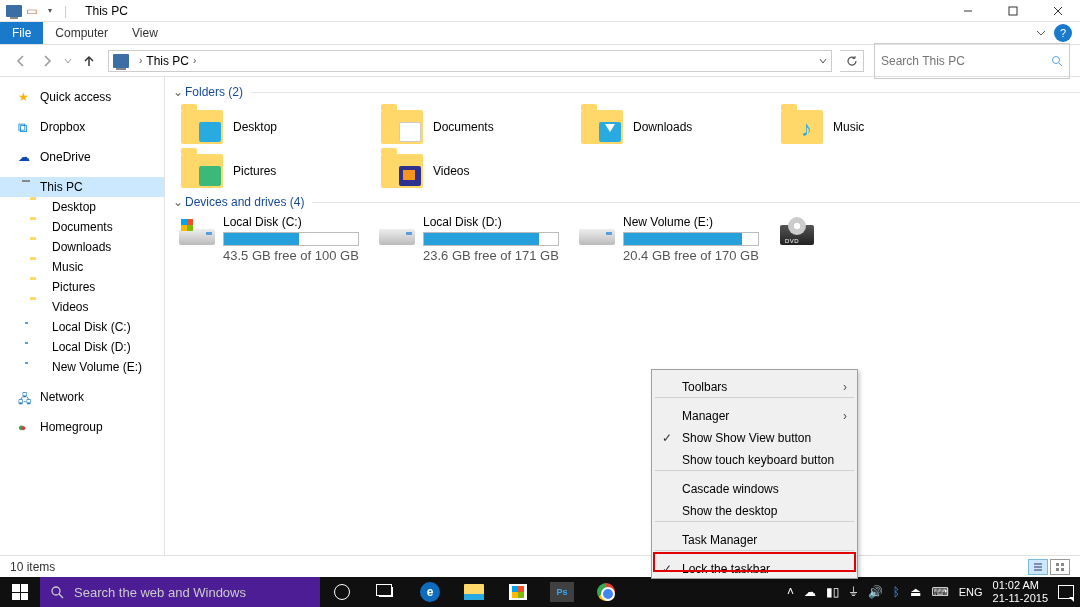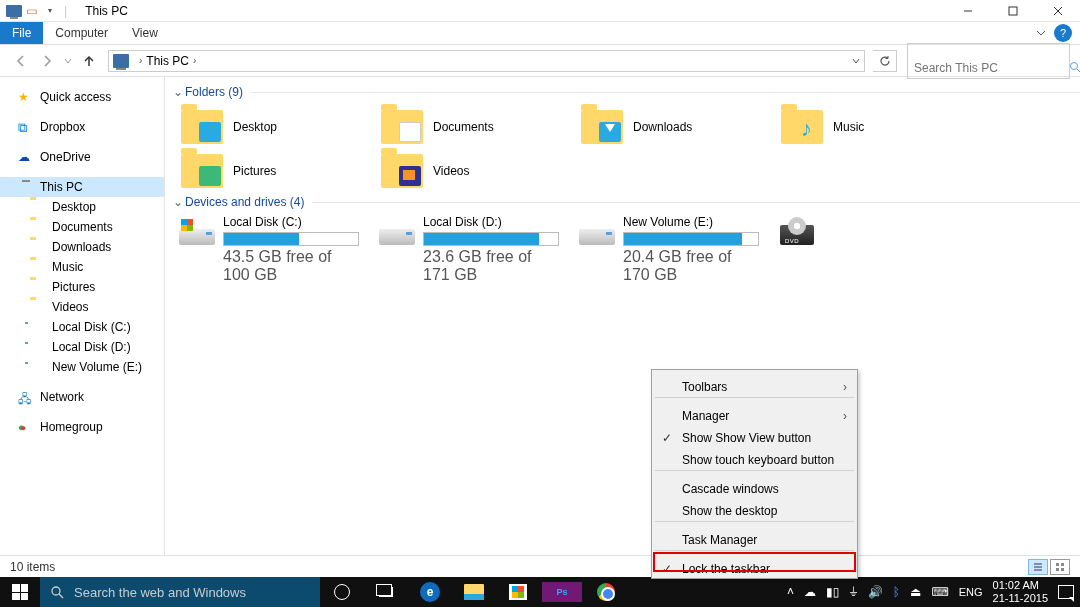--- a/index.html
+++ b/index.html
@@ -25,21 +25,21 @@
   .addr-row { height: 32px; display: flex; align-items: center; padding: 0 10px; gap: 4px; border-bottom: 1px solid #e1e1e1; }
   .nav-btn { width: 22px; height: 22px; display: flex; align-items: center; justify-content: center; color: #888; }
   .nav-btn.enabled { color: #333; }
   .addr-bar { flex: 1; height: 22px; border: 1px solid #ccc; display: flex; align-items: center; padding: 0 4px; margin: 0 4px; }
   .addr-bar .pc-ico { width: 16px; height: 14px; background: #3a6ea5; margin-right: 6px; border-radius:1px; position:relative;}
   .addr-bar .pc-ico::after{content:"";position:absolute;bottom:-2px;left:3px;width:10px;height:2px;background:#888;}
   .addr-bar .crumb { font-size: 12px; }
   .addr-bar .sep-icon { margin: 0 4px; color: #555; font-size:10px;}
   .addr-drop{ margin-left:auto; color:#555;}
   .refresh { width: 24px; height: 22px; border: 1px solid #ccc; border-left: none; display:flex;align-items:center;justify-content:center;color:#555;}
-  .search { width: 163px; height: 22px; border: 1px solid #ccc; display: flex; align-items: flex-start; padding: 17px 6px; margin-left: 6px; color:#888;}
+  .search { width: 196px; height: 22px; border: 1px solid #ccc; display: flex; align-items: center; padding: 17px 6px; margin-left: 6px; color:#888;}
   .search input { border:none; outline:none; font-size:12px; flex:1; color:#555;}
   .search .mag { margin-left:auto; }
 
   
   .body-split { display: flex; height: 487px; }
   .navpane { width: 165px; border-right: 1px solid #e5e5e5; padding-top: 10px; overflow:hidden;}
   .nav-item { display: flex; align-items: center; height: 20px; padding-left: 18px; gap: 6px; font-size: 12px; }
   .nav-item.indent { padding-left: 30px; }
   .nav-item.selected { background: #cce8ff; }
   .nav-spacer { height: 10px; }
@@ -82,44 +82,44 @@
   .hdd{width:36px;height:16px;background:linear-gradient(#eee,#bbb);border-radius:2px;position:relative;}
   .hdd::after{content:"";position:absolute;top:3px;right:3px;width:6px;height:3px;background:#5aa0e0;}
   .hdd.win::before{content:"";position:absolute;top:-10px;left:2px;width:12px;height:12px;background:conic-gradient(#f25022 0 25%,#7fba00 0 50%,#ffb900 0 75%,#00a4ef 0);}
   .dvd{width:34px;height:20px;background:linear-gradient(#555,#222);border-radius:2px;position:relative;}
   .dvd::before{content:"";position:absolute;top:-8px;left:8px;width:18px;height:18px;border-radius:50%;background:radial-gradient(circle,#fff 0 3px,#ccc 3px 9px,#eee 9px);}
   .dvd::after{content:"DVD";position:absolute;bottom:1px;left:5px;color:#fff;font-size:6px;letter-spacing:0.5px;}
   .drive-info{flex:1; padding-right:12px;}
   .drive-name{font-size:12px; margin-bottom:3px;}
   .pbar{height:14px;border:1px solid #bcbcbc;background:#fff;margin-bottom:2px;}
   .pbar .fill{height:100%;background:#26a0da;}
-  .drive-free{font-size:16px;color:#555;}
+  .drive-free{font-size:13px;color:#555;}
 
   
   .statusbar { position:absolute; left:0; right:0; bottom:30px; height:22px; border-top:1px solid #e1e1e1; display:flex; align-items:center; padding:0 10px; font-size:12px; color:#333; background:#fff;}
   .statusbar .view-ico{margin-left:auto;display:flex;gap:2px;}
   .statusbar .vi{width:20px;height:16px;border:1px solid #999;display:flex;align-items:center;justify-content:center;}
   .statusbar .vi.active{background:#cce8ff;border-color:#7ab8e0;}
 
   
   .taskbar { position:absolute; left:0; right:0; bottom:0; height:30px; background:#101010; display:flex; align-items:center; color:#fff;}
   .start{width:40px;height:30px;display:flex;align-items:center;justify-content:center;}
   .winlogo{width:16px;height:16px;display:grid;grid-template-columns:1fr 1fr;grid-template-rows:1fr 1fr;gap:1px;}
   .winlogo span{background:#fff;}
-  .tb-search{width:280px;height:30px;background:#0c4a6e;display:flex;align-items:center;padding:0 10px;color:#ccc;font-size:13px;gap:10px;}
+  .tb-search{width:280px;height:30px;background:#4c1d95;display:flex;align-items:center;padding:0 10px;color:#ccc;font-size:13px;gap:10px;}
   .tb-item{width:44px;height:30px;display:flex;align-items:center;justify-content:center;}
   .circle{width:16px;height:16px;border:1.5px solid #fff;border-radius:50%;}
   .tv{width:14px;height:10px;border:1.5px solid #fff;position:relative;}
   .tv::after{content:"";position:absolute;left:-4px;top:-4px;width:14px;height:10px;border:1.5px solid #fff;background:#101010;}
   .edge-ico{width:20px;height:20px;border-radius:50%;background:#0f6cbd;color:#fff;font-weight:bold;display:flex;align-items:center;justify-content:center;font-size:12px;}
   .explorer-ico{width:20px;height:16px;background:#ffd869;border-radius:1px;position:relative;}
   .explorer-ico::after{content:"";position:absolute;bottom:0;left:0;width:20px;height:6px;background:#29abe2;}
   .store-ico{width:18px;height:16px;background:#fff;position:relative;}
   .store-ico::after{content:"";position:absolute;top:2px;left:3px;width:12px;height:12px;background:conic-gradient(#f25022 0 25%,#7fba00 0 50%,#ffb900 0 75%,#00a4ef 0);}
-  .ps-ico{width:40px;height:20px;background:#701a75;color:#31a8ff;font-size:9px;font-weight:bold;display:flex;align-items:center;justify-content:center;}
+  .ps-ico{width:24px;height:20px;background:#404040;color:#31a8ff;font-size:9px;font-weight:bold;display:flex;align-items:center;justify-content:center;}
   .chrome-ico{width:18px;height:18px;border-radius:50%;background:conic-gradient(#ea4335 0 33%,#fbbc05 0 66%,#34a853 0);position:relative;}
   .chrome-ico::after{content:"";position:absolute;left:4px;top:4px;width:10px;height:10px;border-radius:50%;background:#4285f4;border:2px solid #fff;}
 
   .systray{margin-left:auto;display:flex;align-items:center;height:30px;padding-right:6px;gap:10px;color:#fff;font-size:11px;}
   .systray .ic{font-size:12px;}
   .clock{text-align:left;line-height:13px;font-size:11px;}
   .notif{width:16px;height:14px;border:1px solid #fff;position:relative;}
   .notif::after{content:"";position:absolute;right:-1px;bottom:-4px;width:0;height:0;border-left:5px solid transparent;border-top:5px solid #fff;}
 
   
@@ -294,21 +294,21 @@
     <div class="nav-spacer"></div>
     <div class="nav-item">
         <span class="ni-ico"><span class="ico-home">●</span><span class="ico-home2">●</span></span>
         <span>Homegroup</span>
       </div>
   </div>
 
   <div class="content">
     <div class="group-hdr">
       <span class="chev">⌄</span>
-      <span>Folders (9)</span>
+      <span>Folders (2)</span>
       <div style="flex:1;border-bottom:1px solid #e5e5e5;margin-left:8px;"></div>
     </div>
     <div class="folders-grid">
       <div class="folder-item">
           <div class="big-folder">
             <div class="inner desk"></div>
           </div>
           <span>Desktop</span>
         </div>
       <div class="folder-item">

